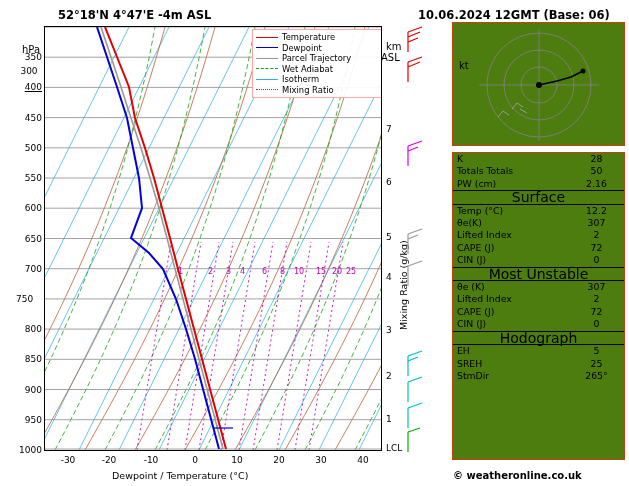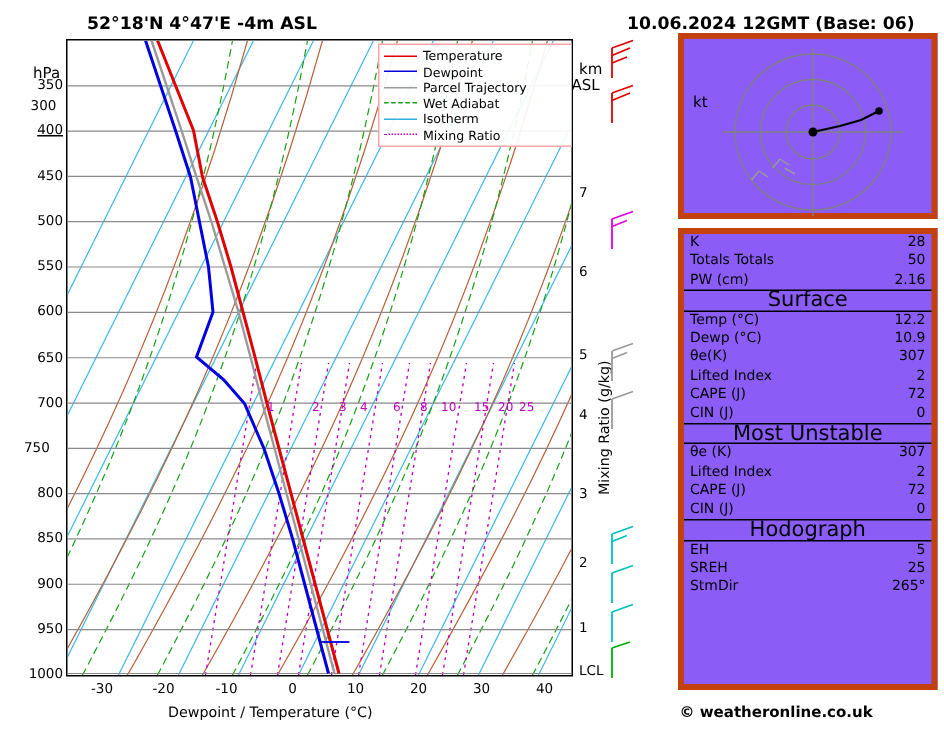--- a/index.html
+++ b/index.html
@@ -12,24 +12,24 @@
   .axlbl{font-size:9.5px;}
   
   #skew-frame{left:44px;top:26px;width:338px;height:425px;border:1px solid #000;box-sizing:border-box;background:#fff;overflow:hidden;}
   svg{display:block;}
   
   #legend{left:252px;top:29px;width:138px;background:rgba(255,255,255,.92);border:1px solid #fca5a5;padding:2px 3px;box-sizing:border-box;}
   #legend div{display:flex;align-items:center;height:10.5px;}
   #legend i{display:inline-block;width:22px;height:0;border-top-width:1.6px;border-top-style:solid;margin-right:4px;flex:none;}
   #legend span{font-size:8.4px;line-height:10px;}
   
-  .panel{border:4px solid #c2410c;box-sizing:border-box;background:#8b5cf6;}
+  .panel{border:1px solid #c2410c;box-sizing:border-box;background:#4d7c0f;}
   .ptbl{width:100%;border-collapse:collapse;font-size:9.3px;}
   .ptbl td{padding:0px 4px;line-height:12.4px;white-space:nowrap;}
-  .ptbl td.v{text-align:right;}
+  .ptbl td.v{text-align:center;}
   .sec{text-align:center;font-size:14px;line-height:12.4px;border-top:1px solid #000;border-bottom:1px solid #000;}
   .mix-lbl{position:absolute;font-size:8px;color:#c000c0;}
   .rot{transform:rotate(-90deg);transform-origin:0 0;white-space:nowrap;}
 </style>
 </head>
 <body>
 
 <div class="root">
 
   <div class="abs tiny" style="left:22px;top:9px;">hPa</div>
@@ -282,24 +282,20 @@
             <td class="v">2.16</td>
           </tr>
       <tr>
             <td colspan="2" class="sec">Surface</td>
           </tr>
       <tr>
             <td>Temp (°C)</td>
             <td class="v">12.2</td>
           </tr>
       <tr>
-            <td>Dewp (°C)</td>
-            <td class="v">10.9</td>
-          </tr>
-      <tr>
             <td>θe(K)</td>
             <td class="v">307</td>
           </tr>
       <tr>
             <td>Lifted Index</td>
             <td class="v">2</td>
           </tr>
       <tr>
             <td>CAPE (J)</td>
             <td class="v">72</td>

